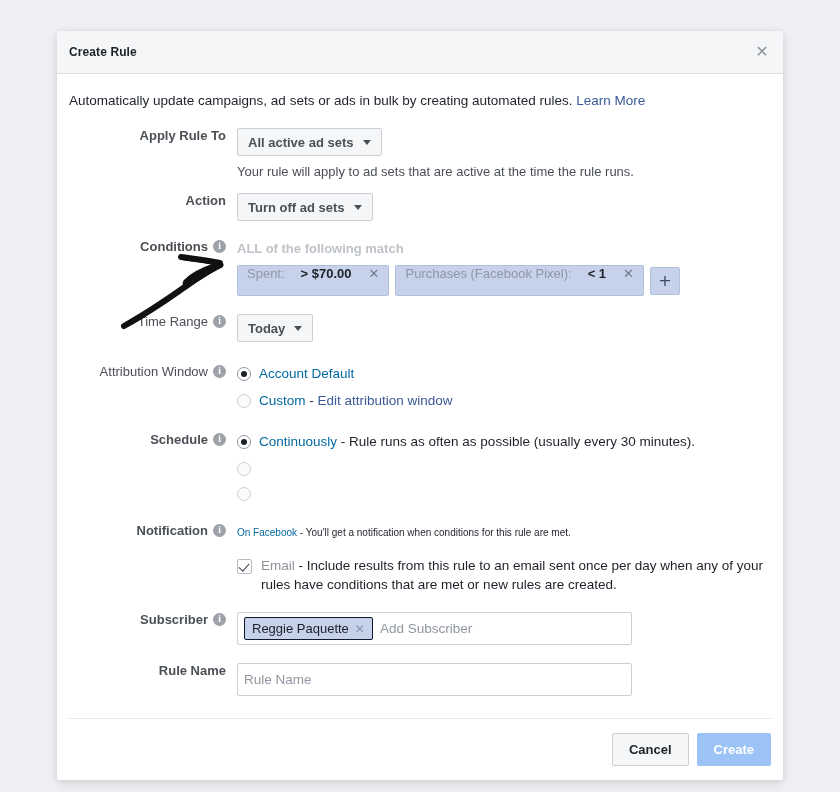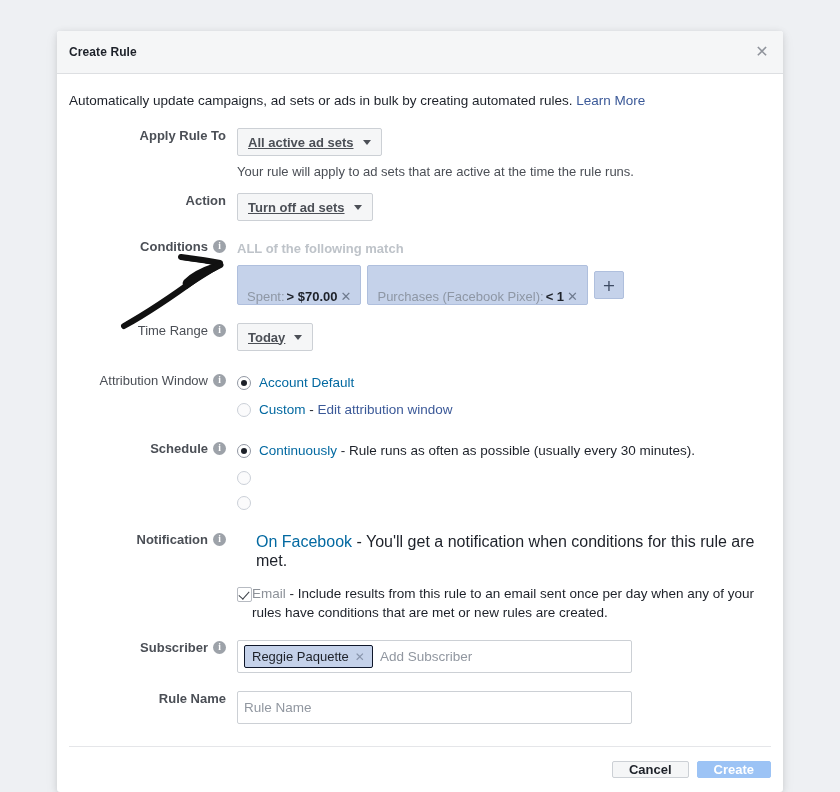--- a/index.html
+++ b/index.html
@@ -114,21 +114,20 @@
     background: #f5f6f7;
     border: 1px solid #ccd0d5;
     border-radius: 2px;
     padding: 0 10px;
     height: 28px;
     font-size: 13px;
     font-weight: bold;
     color: #4b4f56;
     cursor: pointer;
     white-space: nowrap;
-    text-decoration: underline;
   }
   .caret {
     width: 0; height: 0;
     border-left: 4.5px solid transparent;
     border-right: 4.5px solid transparent;
     border-top: 5px solid #4b4f56;
     display: inline-block;
   }
 
   .helper {
@@ -145,26 +144,26 @@
     padding-top: 2px;
   }
   .cond-chips {
     display: flex;
     gap: 6px;
     margin-top: 9px;
     align-items: center;
   }
   .chip {
     display: inline-flex;
-    align-items: flex-end;
-    gap: 2px;
+    align-items: flex-start;
+    gap: 16px;
     background: #c5d2ea;
     border: 1px solid #afbfdd;
     border-radius: 2px;
-    height: 40px;
+    height: 31px;
     padding: 0 9px;
     font-size: 13px;
     cursor: pointer;
     white-space: nowrap;
   }
   .chip .c-name { color: #8e97a5; }
   .chip .c-val  { color: #1d2129; font-weight: bold; }
   .chip .c-x {
     color: #6f7b8f;
     font-size: 13px;
@@ -218,20 +217,21 @@
     border-radius: 50%;
     background: #1d2129;
   }
   .r-strong { font-weight: normal; color: #0369a1; }
   .r-rest { color: #1d2129; font-weight: normal; }
 
   
   .chk-line {
     display: flex;
     align-items: flex-start;
+    gap: 9px;
     font-size: 13.5px;
     line-height: 19px;
     color: #1d2129;
   }
   .chk {
     flex: 0 0 15px;
     width: 15px; height: 15px;
     border: 1px solid #b7bbc2;
     border-radius: 2px;
     background: #fff;
@@ -281,21 +281,21 @@
   
   .footer {
     margin: 22px 12px 0 12px;
     border-top: 1px solid #e5e6e9;
     padding: 14px 0 14px 0;
     display: flex;
     justify-content: flex-end;
     gap: 8px;
   }
   .btn {
-    height: 17px;
+    height: 33px;
     border-radius: 2px;
     font-size: 13px;
     font-weight: bold;
     padding: 0 16px;
     display: inline-flex;
     align-items: center;
     justify-content: center;
     cursor: pointer;
     border: 1px solid transparent;
   }
@@ -434,21 +434,21 @@
           </div>
         </div>
       </div>
 
       <div class="row mt22">
         <div class="lbl bold">
           <span>Notification</span>
           <span class="info-dot">i</span>
         </div>
         <div class="fld">
-          <div style="font-size:16px;line-height:19px;color:#1d2129;margin-left:19px;">
+          <div style="font-size:10px;line-height:19px;color:#1d2129;">
             <span class="r-strong">On Facebook</span><span class="r-rest"> - You'll get a notification when conditions for this rule are met.</span>
           </div>
           <div class="chk-line mt14">
             <span class="chk on"></span>
             <span>
               <span class="email-word">Email</span><span class="r-rest"> - Include results from this rule to an email sent once per day when any of your rules have conditions that are met or new rules are created.</span>
             </span>
           </div>
         </div>
       </div>

